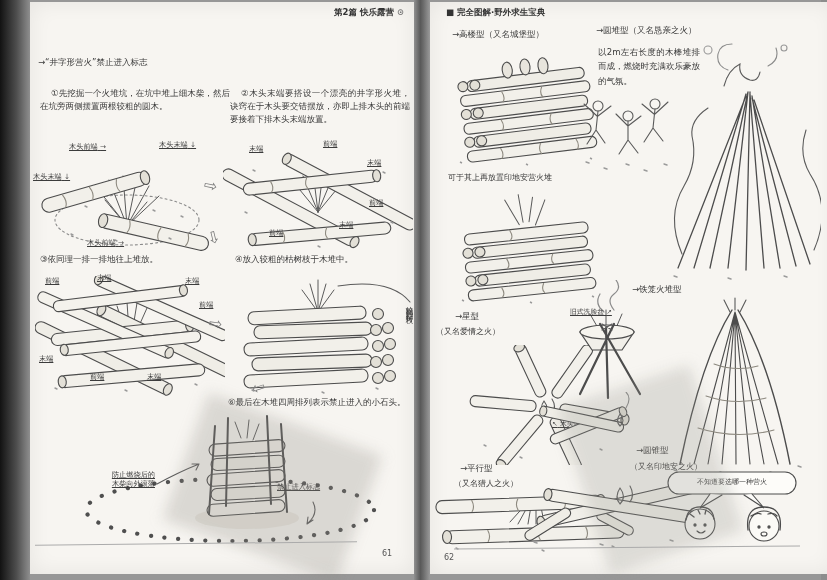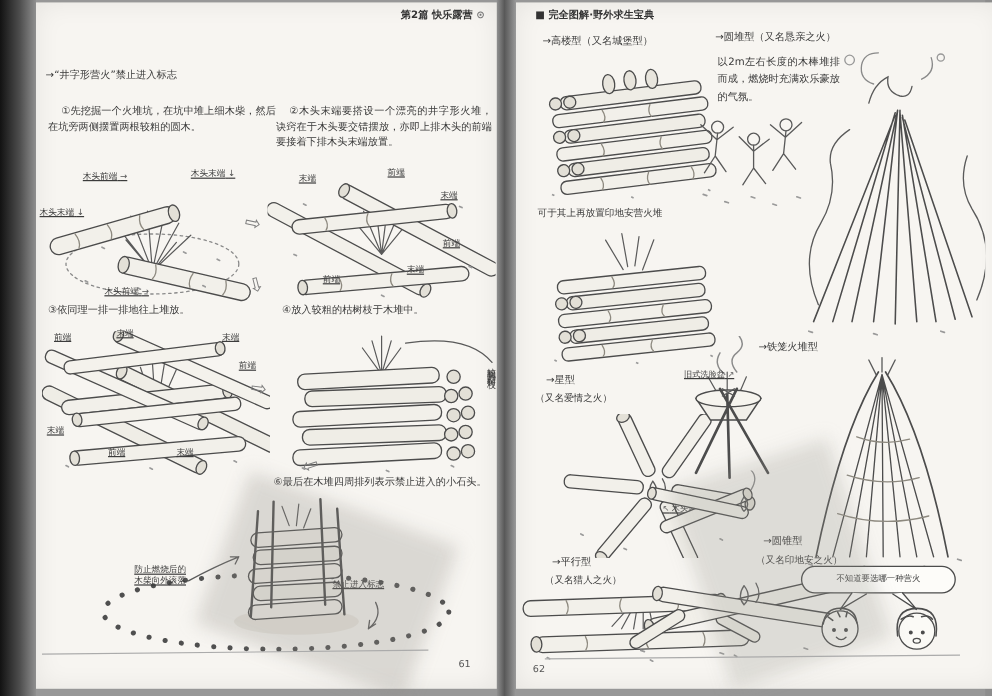--- a/index.html
+++ b/index.html
@@ -306,21 +306,21 @@
           <rect x="26" y="38" width="124" height="11" rx="5" fill="#f2f0ea"></rect>
           <path d="M58,95 q3,6 0,9 M100,95 q-3,6 0,9 M66,67 q3,6 0,9 M112,67 q-3,6 0,9 M72,39 q3,6 0,9" stroke="#8d897f"></path>
         </g>
         <g stroke="#9a9a9a" stroke-width="1.4" fill="none">
             <path d="M22,110 l2,1 M90,112 l2,1 M152,106 l2,1"></path>
           </g>
       </svg>
     </div>
 
     <div class="sec" style="left:25px;top:309px;">→星型</div>
-    <div class="sec" style="left:16px;top:324px;font-size:8px;">（又名爱情之火）</div>
+    <div class="sec" style="left:6px;top:324px;font-size:8px;">（又名爱情之火）</div>
 
     <div class="fig" style="left:30px;top:343px;width:175px;height:120px;">
       <svg viewBox="0 0 175 120">
         <g fill="none" stroke="#4c4c4c" stroke-width="1.1" stroke-linecap="round">
           <g transform="rotate(10 88 62)">
               <rect x="100" y="56" width="68" height="11" rx="5" fill="#f2f0ea"></rect>
               <ellipse cx="166" cy="61" rx="4" ry="5.5" fill="#e3e0d7"></ellipse>
             </g>
           <g transform="rotate(65 88 62)">
               <rect x="100" y="56" width="58" height="11" rx="5" fill="#f2f0ea"></rect>

